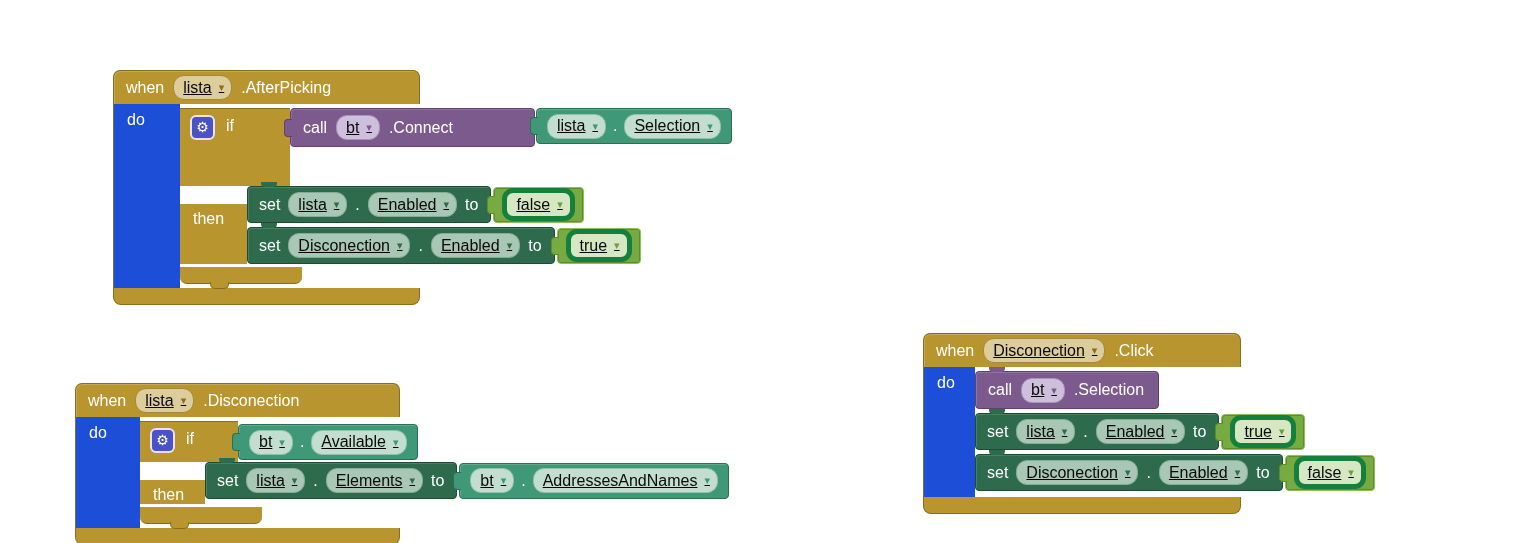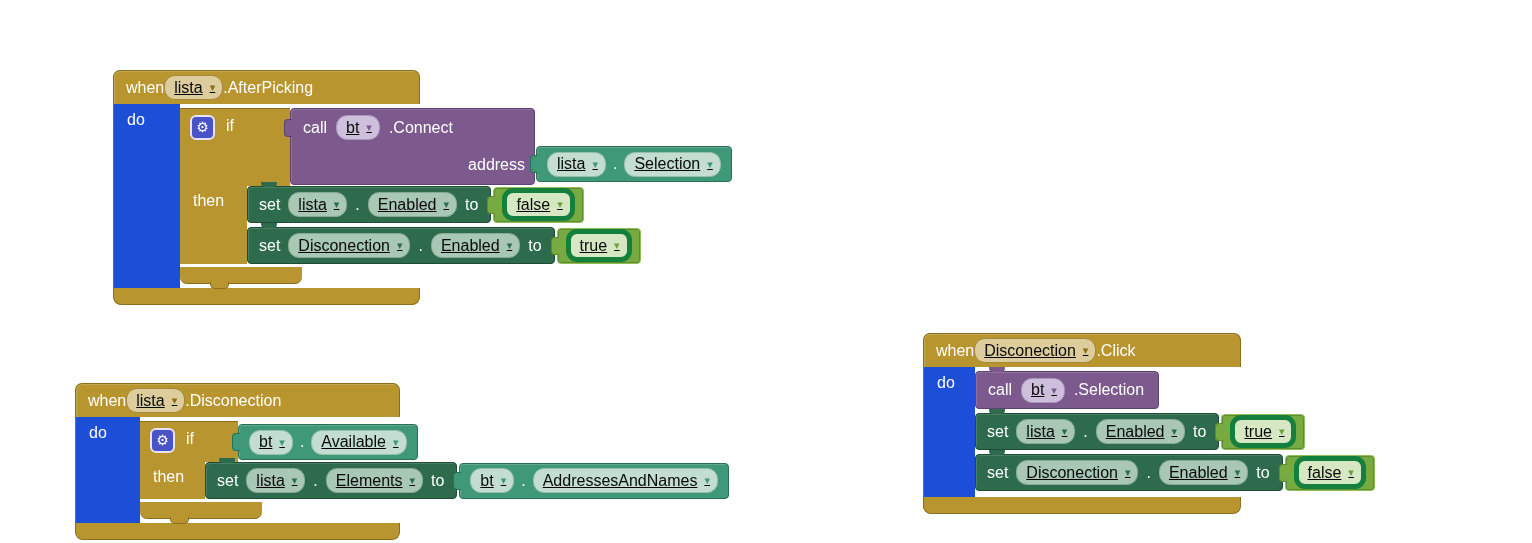--- a/index.html
+++ b/index.html
@@ -15,21 +15,21 @@
   .lbl{color:#ffffff;white-space:nowrap;}
 
   
   .evt{position:relative;}
   .g1 .evt{width:307px;}
   .g2 .evt{width:325px;}
   .g3 .evt{width:318px;}
   .evt-hdr{
     background:#b8952e;border:1px solid #8a6e1e;border-bottom:none;
     border-radius:7px 7px 0 0;box-sizing:border-box;width:100%;
-    height:34px;display:flex;align-items:center;padding:0 12px;
+    height:34px;display:flex;align-items:center;gap:9px;padding:0 12px;
     box-shadow:inset 1px 1px 0 rgba(255,255,255,.18);
   }
   .evt-body{display:flex;align-items:flex-start;}
   .evt-spine{
     background:#1d4ed8;border-left:1px solid #8a6e1e;box-sizing:border-box;
     width:67px;flex:none;align-self:stretch;padding:7px 0 0 13px;
   }
   .g2 .evt-spine{width:65px;}
   .g3 .evt-spine{width:52px;}
   .evt-content{flex:none;padding-top:4px;}
@@ -47,21 +47,21 @@
   }
   .g1 .if-head{width:110px;height:78px;}
   .g2 .if-head{width:98px;height:41px;}
   .gear{
     width:21px;height:21px;flex:none;background:#4a53c5;border:2px solid #e6e3f2;
     border-radius:6px;color:#ffffff;font-size:14px;line-height:21px;text-align:center;
     box-sizing:content-box;margin-top:-2px;cursor:pointer;
   }
   .if-rowB{display:flex;align-items:stretch;}
   .then-cell{
-    background:#b8952e;box-sizing:border-box;width:67px;flex:none;padding:6px 0 0 13px;
+    background:#b8952e;box-sizing:border-box;width:67px;flex:none;padding:6px 0 0 13px;margin-top:18px;
   }
   .g2 .then-cell{width:65px;}
   .if-foot{
     background:#b8952e;width:122px;height:16px;border-radius:0 0 7px 7px;
     position:relative;margin-top:3px;border-bottom:1px solid #8a6e1e;
   }
   .if-foot::after{
     content:"";position:absolute;left:30px;bottom:-6px;width:17px;height:6px;
     background:#b8952e;border:1px solid #8a6e1e;border-top:none;border-radius:0 0 5px 5px;
   }
@@ -173,23 +173,20 @@
             <div class="call-wrap">
               <div class="blk-callv">
                 <div class="call-r1">
                   <span class="lbl">call</span>
                   <span class="dd dd-purple">
                     <span class="ddt">bt</span>
                     <span class="dda">▾</span>
                   </span>
                   <span class="lbl">.Connect</span>
                 </div>
-                <div class="call-r2">
-                  <span class="lbl">address</span>
-                </div>
               </div>
               <div class="blk-get">
                 <span class="dd dd-mg">
                   <span class="ddt">lista</span>
                   <span class="dda">▾</span>
                 </span>
                 <span class="lbl">.</span>
                 <span class="dd dd-mg">
                   <span class="ddt">Selection</span>
                   <span class="dda">▾</span>

